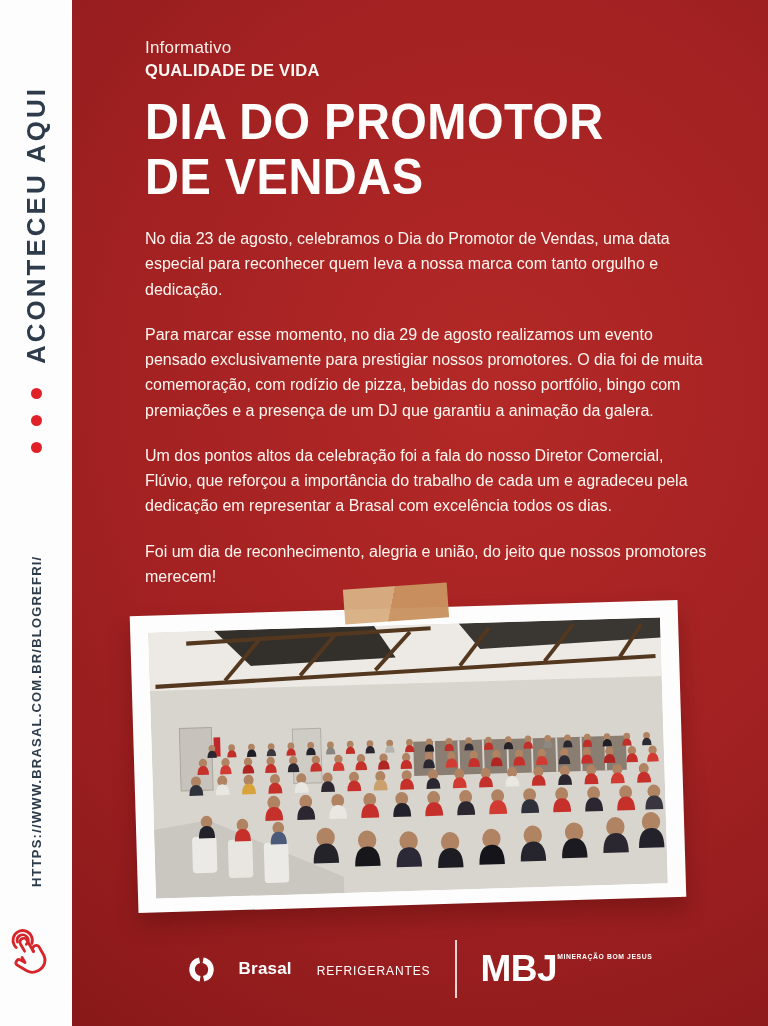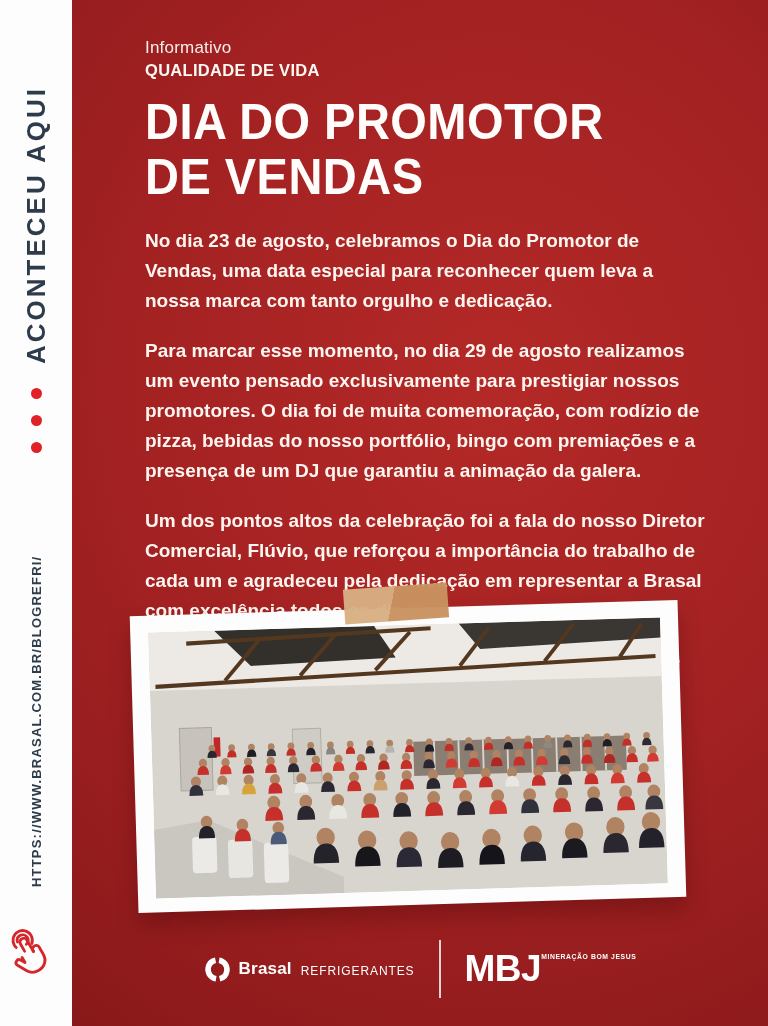--- a/index.html
+++ b/index.html
@@ -33,21 +33,21 @@
     background:
       radial-gradient(120% 90% at 60% 38%, #b32927 0%, #a32122 45%, #901b1c 75%, #7c1315 100%);
   }
   .content { padding:38px 58px 0 73px; color:#fdf8f3; }
   .kicker { font-size:17px; font-weight:400; color:#f7efe8; letter-spacing:.2px; }
   .category { font-size:16.5px; font-weight:700; letter-spacing:.3px; margin-top:3px; }
   h1 { margin-top:15px; font-size:50px; line-height:1.1; font-weight:800; letter-spacing:.5px;
        transform:scaleX(.94); transform-origin:left; color:#fffdfb; }
   h1 span { display:block; }
   .body-copy { margin-top:21px; max-width:578px; }
-  .body-copy p { font-size:19px; line-height:1.58; font-weight:700; color:#fdf6f0; margin-bottom:20px; }
+  .body-copy p { font-size:16px; line-height:1.58; font-weight:400; color:#fdf6f0; margin-bottom:20px; }
 
   
   .photo-frame {
     position:absolute; left:62px; top:608px; width:548px; height:297px;
     background:#fdfdfd; padding:17px 18px 14px 18px;
     transform:rotate(-1.7deg);
     box-shadow:0 12px 22px rgba(50,0,0,.28);
     z-index:2;
   }
   .photo-frame svg { width:100%; height:100%; display:block; }
@@ -56,21 +56,21 @@
     background:linear-gradient(105deg, #d8af83 0 46%, #c9925f 46% 100%);
     opacity:.96; transform:rotate(-4deg); z-index:3;
   }
 
   
   .footer {
     position:absolute; left:0; bottom:28px; width:100%;
     display:flex; align-items:center; justify-content:center; gap:24px;
     color:#fff;
   }
-  .brasal { display:flex; align-items:center; gap:8px; }
+  .brasal { display:flex; align-items:center; gap:24px; }
   .brasal-name { font-size:17px; font-weight:800; letter-spacing:.2px; }
   .brasal-suffix { font-size:12px; font-weight:400; letter-spacing:.9px; padding-top:3px; margin-left:1px; }
   .logo-divider { width:2px; height:58px; background:rgba(255,255,255,.8); }
   .mbj { display:flex; flex-direction:row; align-items:flex-start; }
   .mbj-name { font-size:37px; font-weight:800; line-height:.95; letter-spacing:-.5px; }
   .mbj-subtitle { font-size:6.8px; font-weight:700; letter-spacing:.6px; margin-top:2px; }
 </style>
 </head>
 <body>
 

